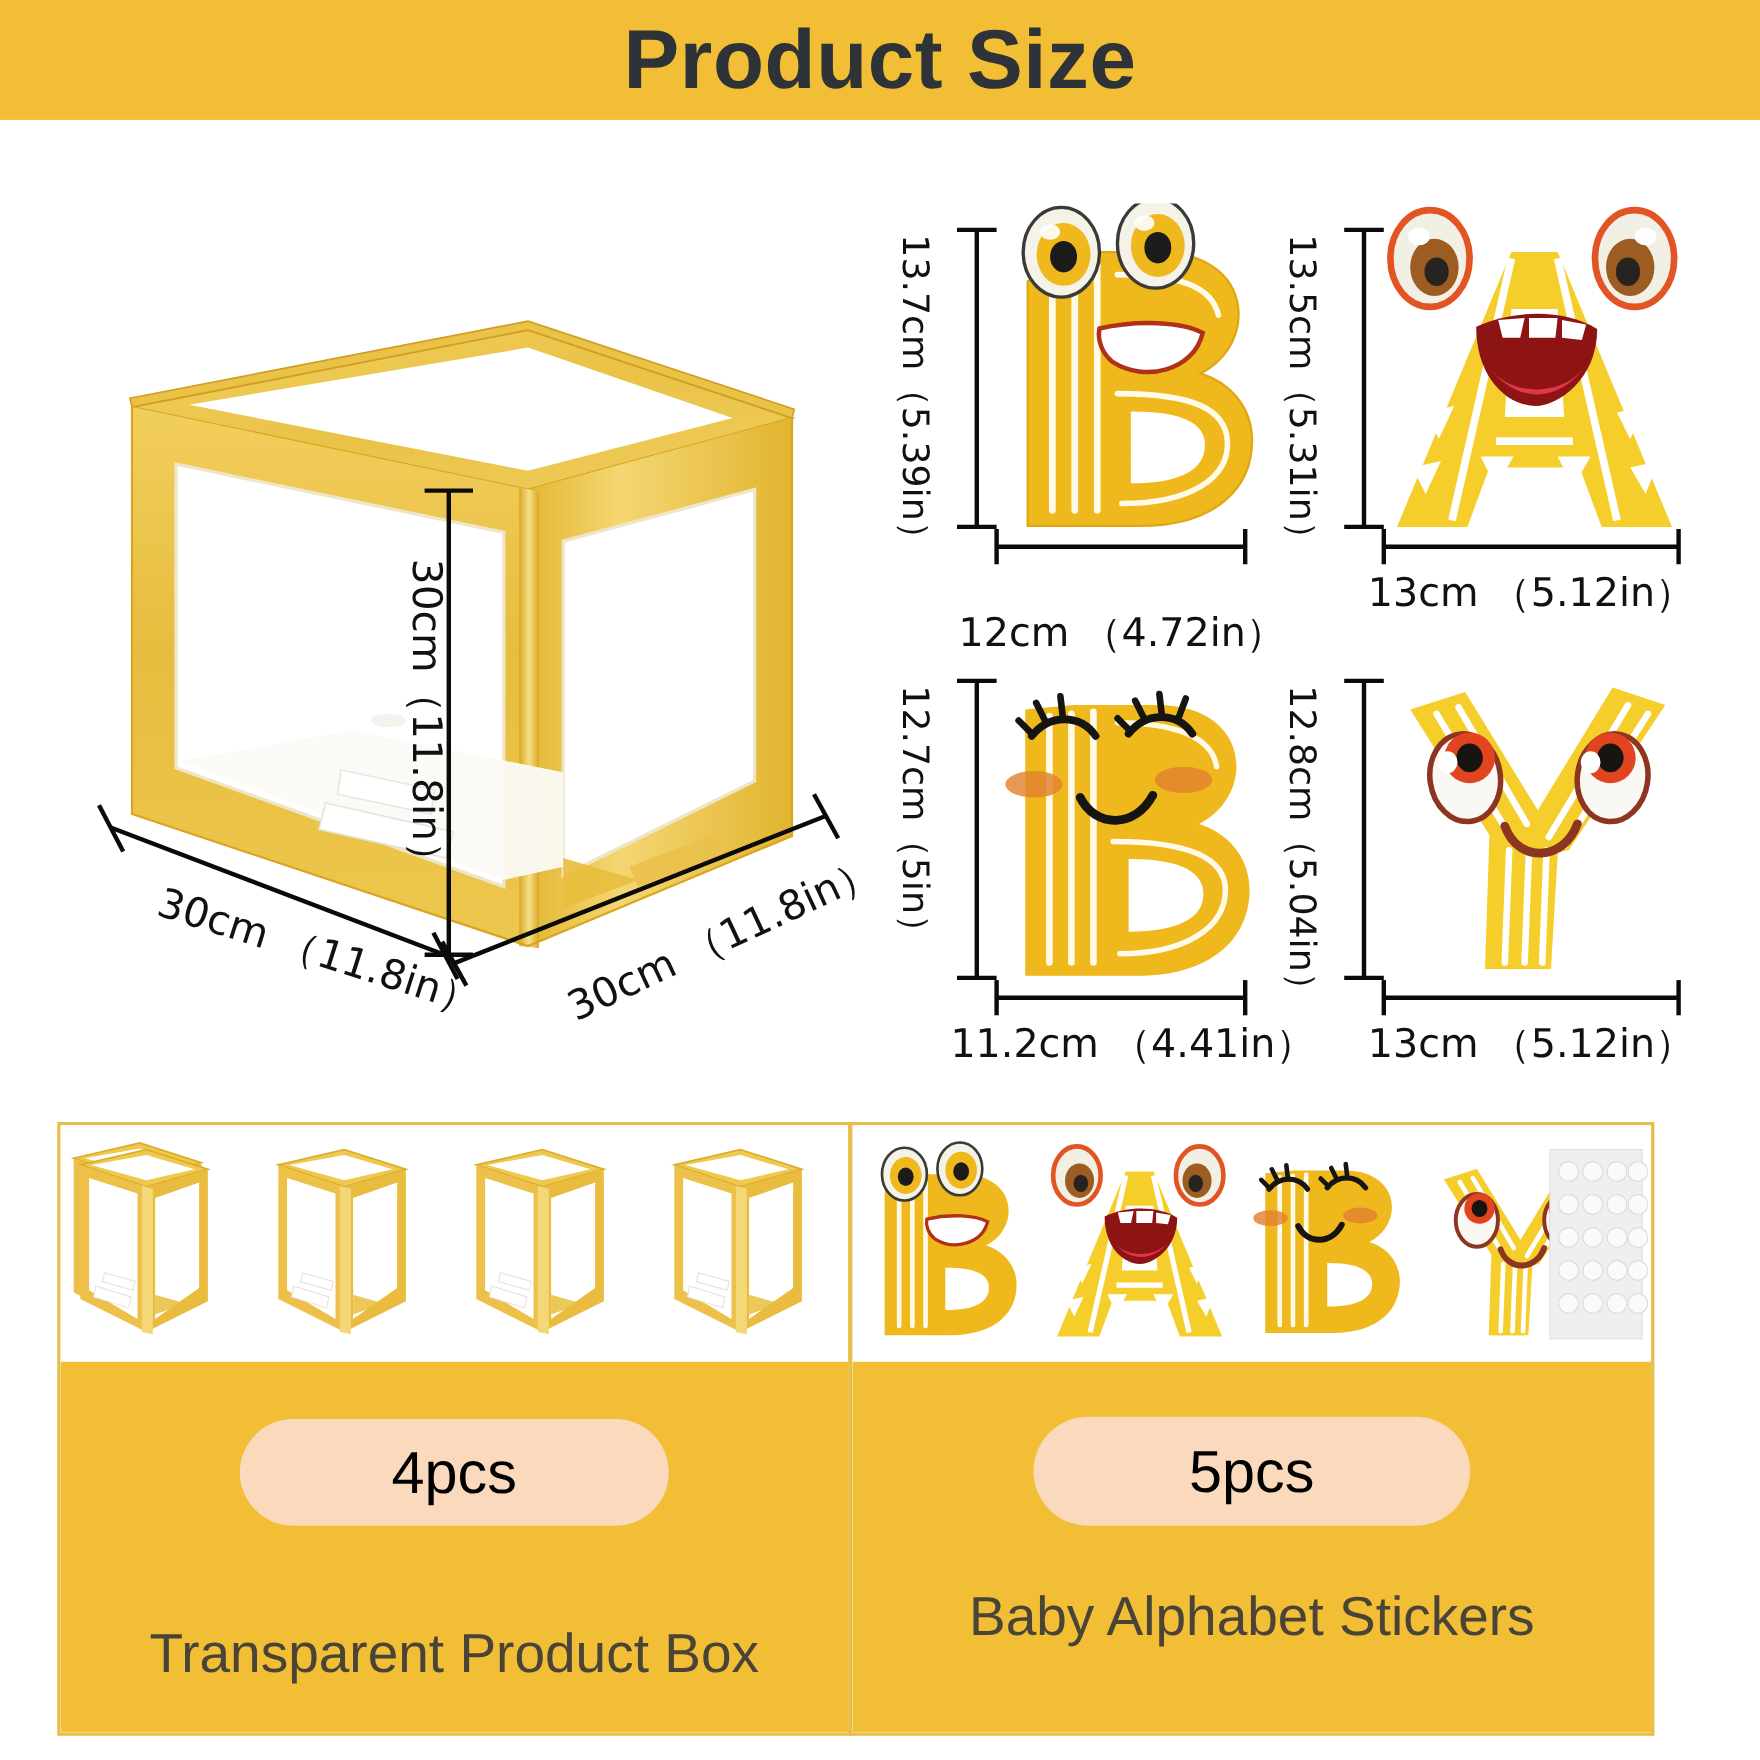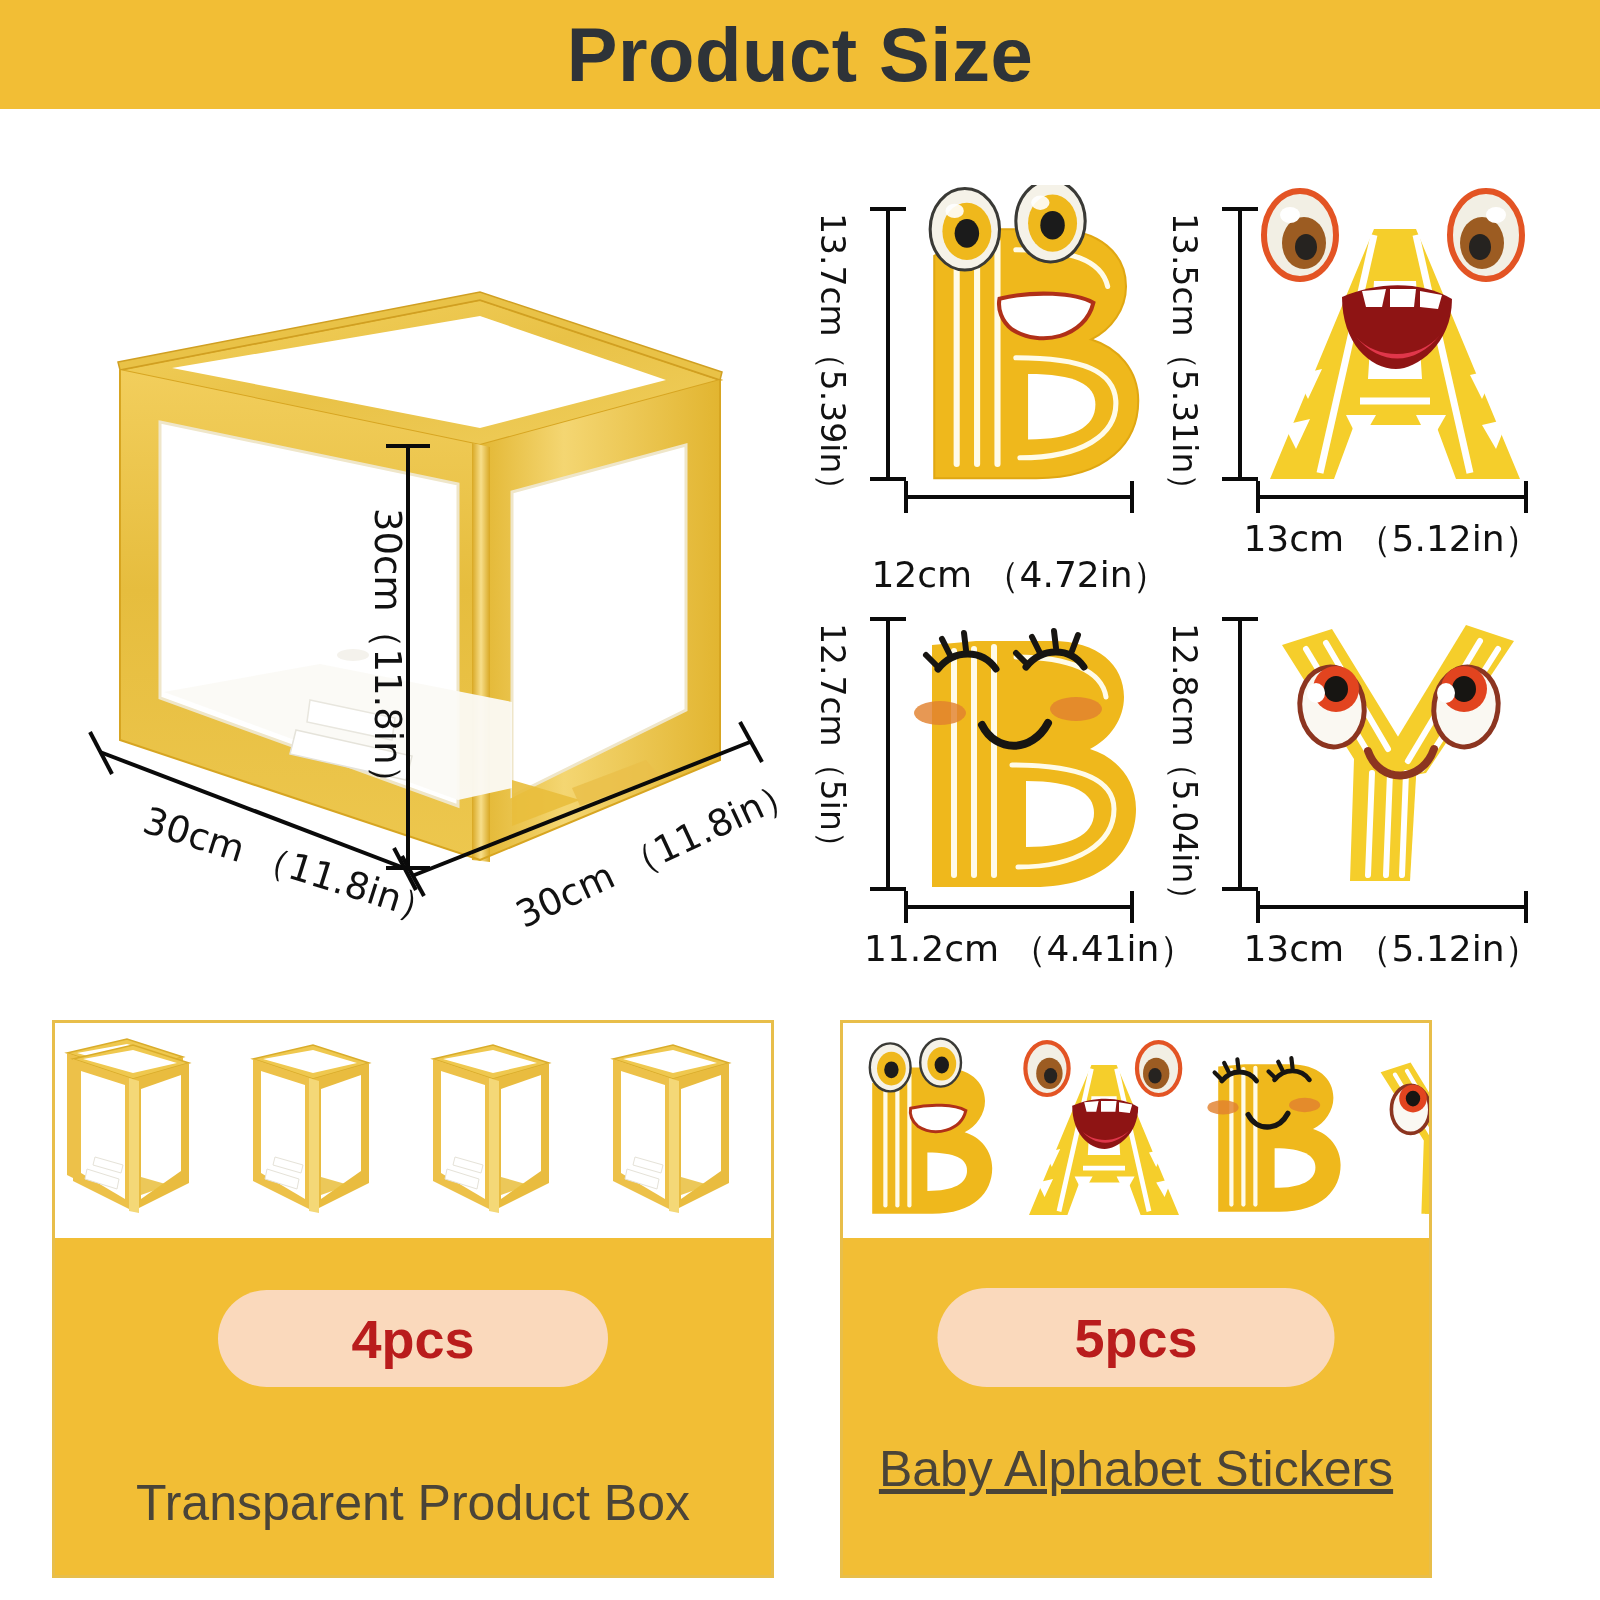--- a/index.html
+++ b/index.html
@@ -53,43 +53,43 @@
     position:absolute; color:#111; font-size:36px; white-space:nowrap;
     font-family:"DejaVu Sans", sans-serif; text-align:center;
   }
 
   
   .panel {
     position:absolute; top:1020px; height:558px;
     border:3px solid #E8BE4A; box-sizing:border-box; overflow:hidden;
   }
   .panel-left  { left:52px;  width:722px; }
-  .panel-right { left:840px; width:592px; }
+  .panel-right { left:772px; width:732px; }
   .panel-photo {
     position:absolute; left:0; top:0; right:0; height:215px;
     background:#ffffff; overflow:hidden;
   }
   .panel-body {
     position:absolute; left:0; right:0; top:215px; bottom:0;
     background:#F2BE35;
   }
   .pill {
     position:absolute; left:50%; transform:translateX(-50%);
     background:#FAD9BC; border-radius:60px;
     display:flex; align-items:center; justify-content:center;
-    color:#b91c1c; font-weight:bold;text-align:right;
+    color:#000000; font-weight:normal;text-align:right;
   }
   .pill-left  { top:52px; width:390px; height:97px; font-size:54px; }
   .pill-right { top:50px; width:397px; height:99px; font-size:54px; }
   .panel-caption {
     position:absolute; left:0; right:0; text-align:center;
     color:#4A4438; font-size:50px; line-height:1.13; font-weight:normal;
   }
   .cap-left  { top:237px; }
-  .cap-right { top:203px;text-decoration:underline; }
+  .cap-right { top:203px; }
 </style>
 </head>
 <body>
 
 <div class="header">
   <div class="header-title">Product Size</div>
 </div>
 
 <div class="box-diagram">
   <svg class="box-svg" width="740" height="720" viewBox="0 0 740 720">

